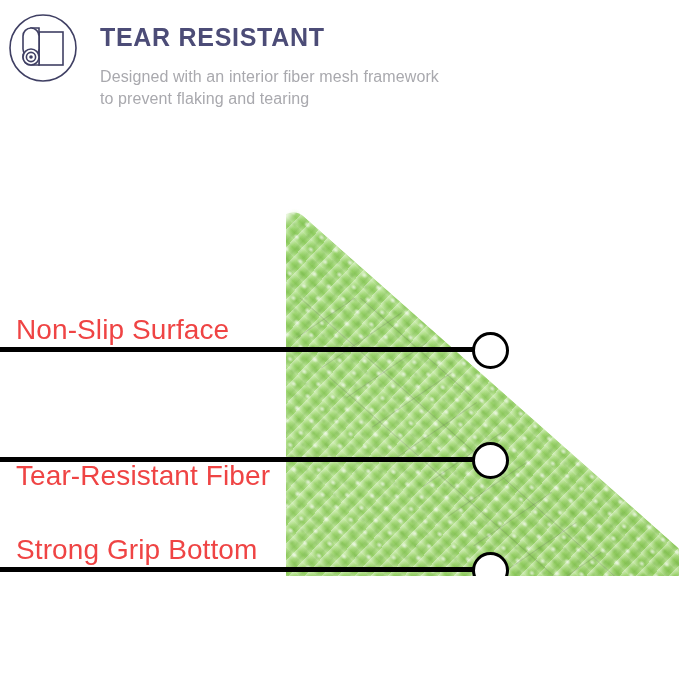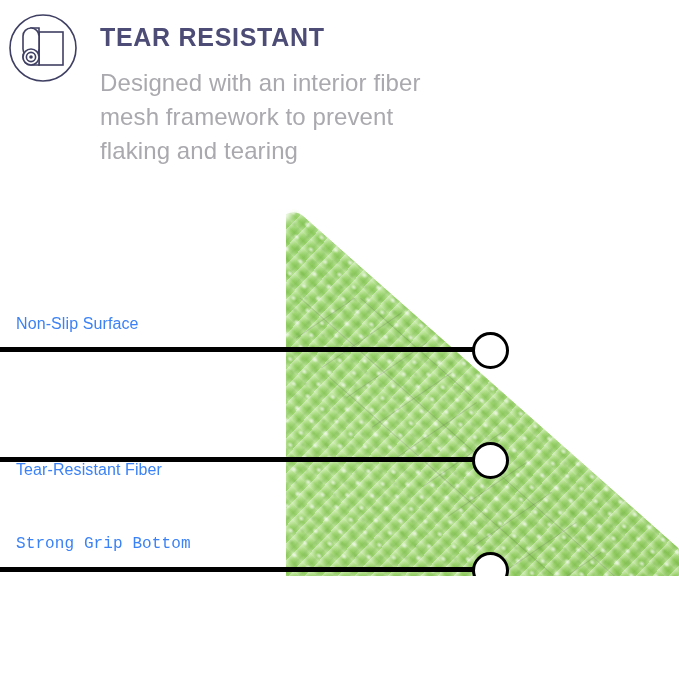--- a/index.html
+++ b/index.html
@@ -52,21 +52,21 @@
     letter-spacing: 0.7px;
     color: #4c4c77;
     line-height: 1.1;
     margin: 0;
     white-space: nowrap;
   }
 
   .header-subtitle {
     margin: 0;
     padding-top: 14px;
-    font-size: 24px;
+    font-size: 16px;
     font-weight: 300;
     line-height: 1.42;
     color: #a9a9ae;
     letter-spacing: 0.1px;
     max-width: 340px;
   }
 
   
   .product-stage {
     position: absolute;
@@ -202,22 +202,22 @@
     left: 0;
     top: 0;
     width: 679px;
     height: 680px;
     z-index: 30;
   }
 
   .callout-label {
     position: absolute;
     left: 16px;
-    font-size: 16px;
-    color: #3b82f6;
+    font-size: 28px;
+    color: #ef4444;
     letter-spacing: 0.1px;
     white-space: nowrap;
     line-height: 1;
   }
 
   .callout-line {
     position: absolute;
     left: 0;
     height: 5px;
     background: #000000;
@@ -235,21 +235,21 @@
 
   
   .callout-1 .callout-label { top: 316px; }
   .callout-1 .callout-line  { top: 347px; width: 490px; }
   .callout-1 .callout-dot   { top: 332px; left: 472px; }
 
   .callout-2 .callout-label { top: 426px; margin-top: 36px; }
   .callout-2 .callout-line  { top: 457px; width: 490px; }
   .callout-2 .callout-dot   { top: 442px; left: 472px; }
 
-  .callout-3 .callout-label { top: 536px; font-family: Liberation Mono, monospace; }
+  .callout-3 .callout-label { top: 536px; }
   .callout-3 .callout-line  { top: 567px; width: 490px; }
   .callout-3 .callout-dot   { top: 552px; left: 472px; }
 
   
   .left-mask {
     position: absolute;
     left: 0;
     top: 175px;
     width: 286px;
     height: 505px;

